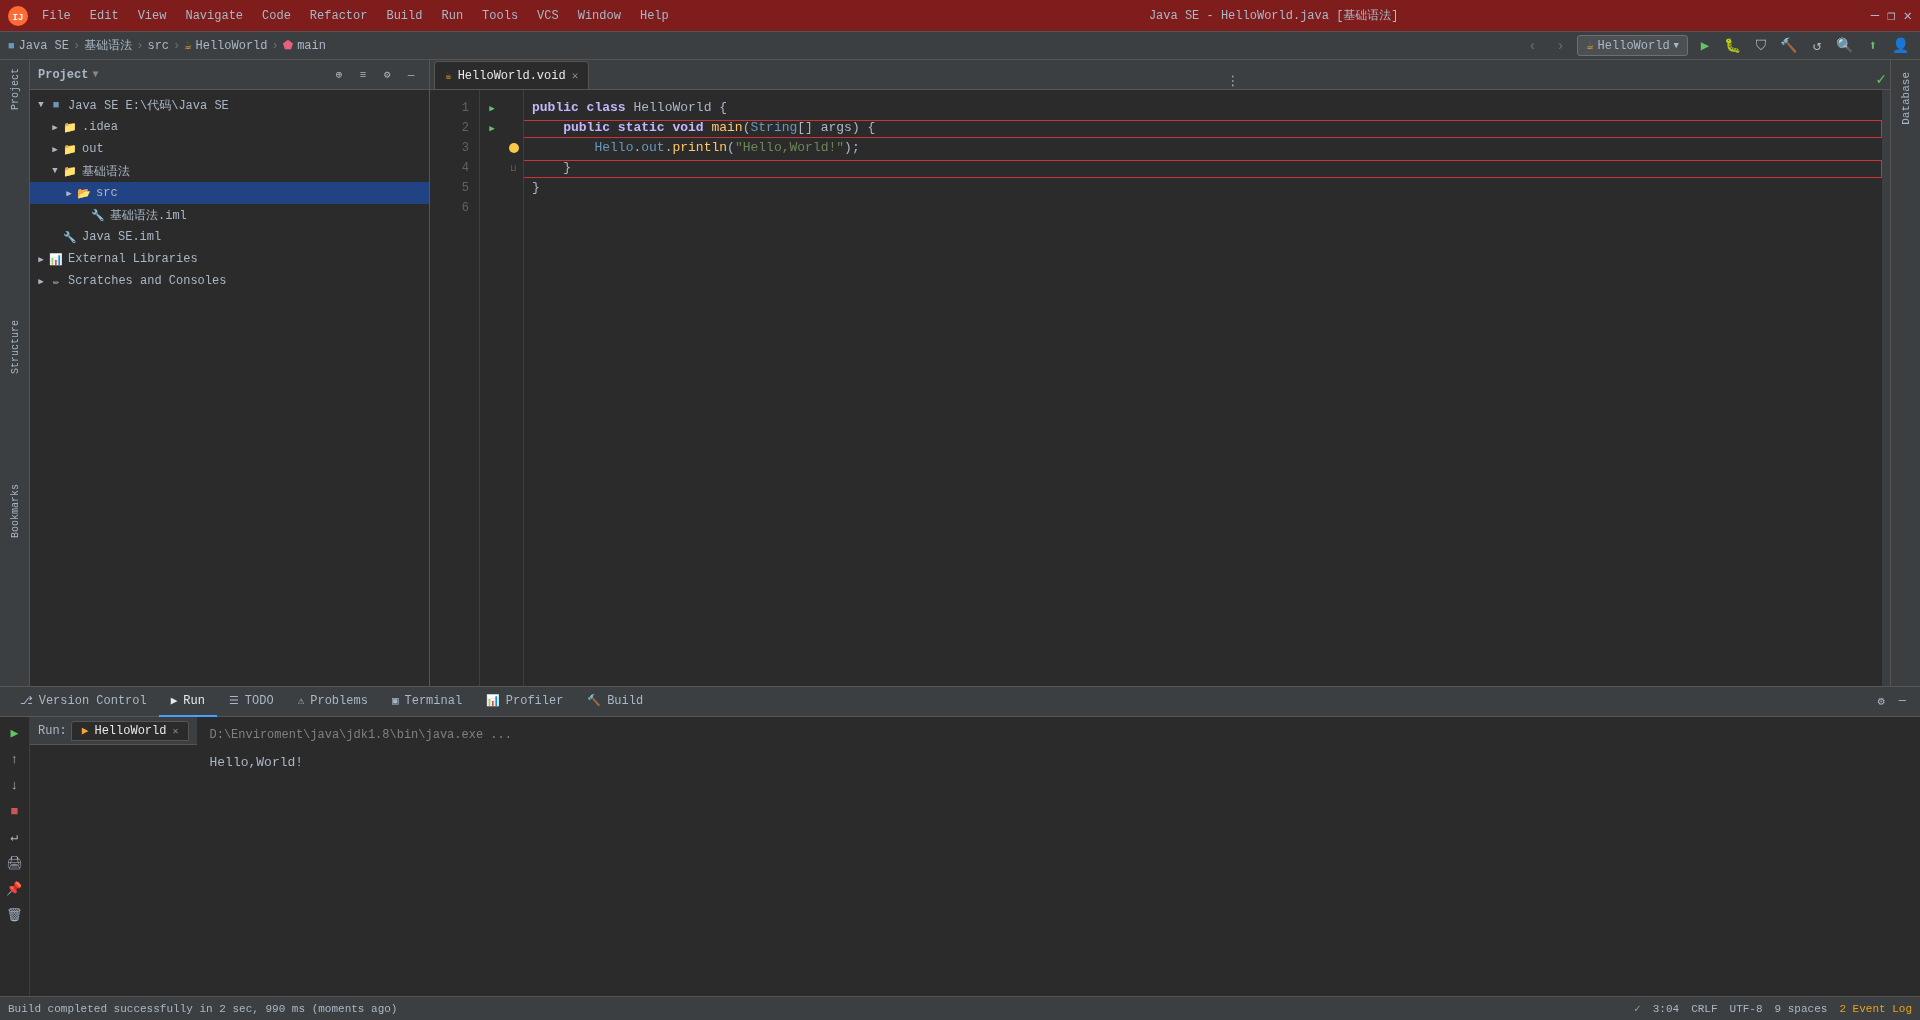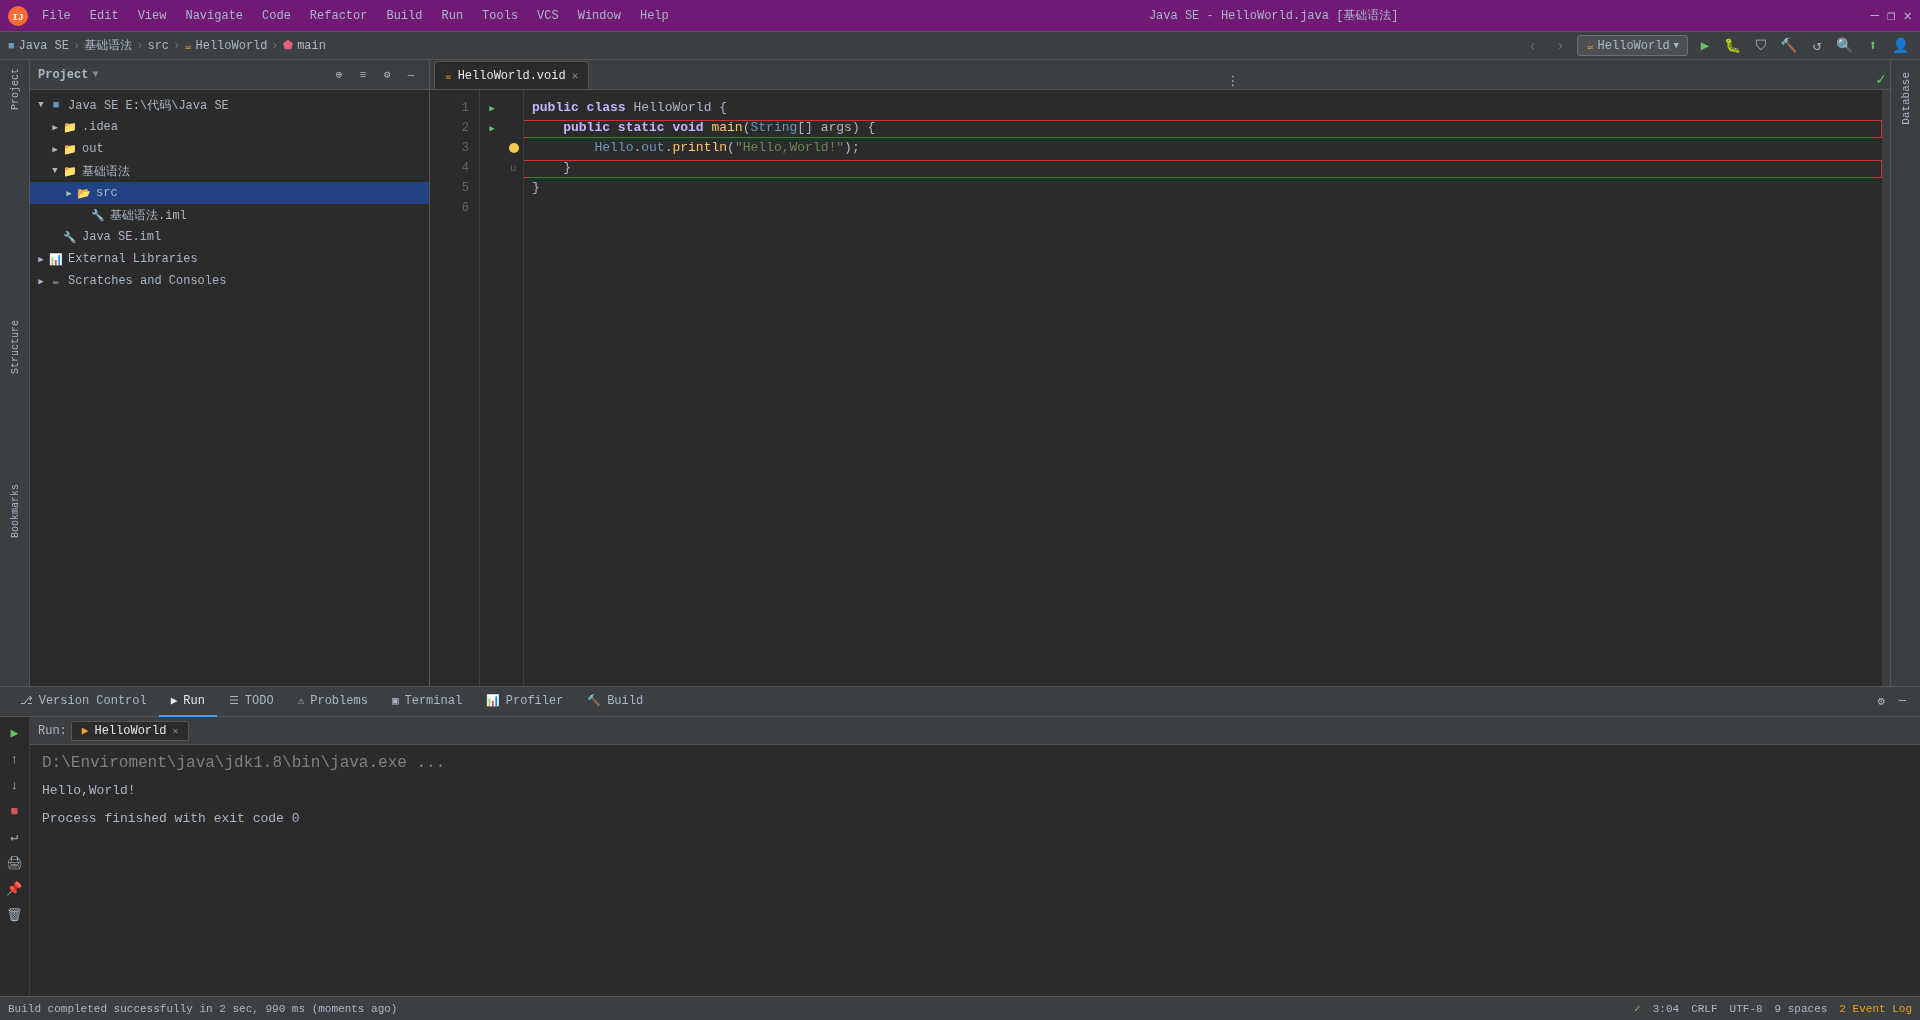--- a/index.html
+++ b/index.html
@@ -11,21 +11,21 @@
       width: 1920px;
       height: 1020px;
       overflow: hidden;
       display: flex;
       flex-direction: column;
     }
 
     
     .title-bar {
       height: 32px;
-      background: #701a75;
+      background: #7f1d1d;
       display: flex;
       align-items: center;
       justify-content: space-between;
       padding: 0 8px;
       border-bottom: 1px solid #555;
       flex-shrink: 0;
     }
     .title-bar-left {
       display: flex;
       align-items: center;
@@ -435,21 +435,21 @@
     .run-tool-btn.green { color: #62c462; }
     .run-content {
       flex: 1;
       padding: 8px 12px;
       font-family: 'Consolas', 'Courier New', monospace;
       font-size: 13px;
       line-height: 20px;
       color: #a9b7c6;
       overflow-y: auto;
     }
-    .run-path { color: #808080; font-size: 16px; }
+    .run-path { color: #808080; font-size: 12px; }
     .run-output { color: #a9b7c6; }
     .run-success { color: #a9b7c6; }
 
     
     .status-bar {
       height: 24px;
       background: #3c3f41;
       display: flex;
       align-items: center;
       justify-content: space-between;
@@ -782,37 +782,36 @@
       <div class="run-tool-btn green">▶</div>
       <div class="run-tool-btn">↑</div>
       <div class="run-tool-btn">↓</div>
       <div class="run-tool-btn" style="color:#cc5555;">■</div>
       <div class="run-tool-btn">↵</div>
       <div class="run-tool-btn">🖨</div>
       <div class="run-tool-btn">📌</div>
       <div class="run-tool-btn">🗑</div>
     </div>
 
-    <div style="flex:1;display:flex;flex-direction:column;overflow:hidden;">
+    <div style="flex:1;display:flex;flex-direction:row;overflow:hidden;">
 
       <div style="height:28px;background:#3c3f41;display:flex;align-items:center;padding:0 8px;border-bottom:1px solid #555;flex-shrink:0;">
         <span style="font-size:12px;color:#a9b7c6;margin-right:4px;">Run:</span>
         <div style="background:#2b2b2b;border:1px solid #555;border-radius:3px 3px 0 0;padding:2px 10px;font-size:12px;color:#e8e8e8;display:flex;align-items:center;gap:6px;">
           <span style="font-size:11px;color:#f7a32e;">▶</span>
           <span>HelloWorld</span>
           <span style="font-size:10px;color:#888;cursor:pointer;">✕</span>
         </div>
       </div>
 
       <div class="run-content">
         <div class="run-path">D:\Enviroment\java\jdk1.8\bin\java.exe ...</div>
         <div style="height:8px;"></div>
         <div class="run-output">Hello,World!</div>
         <div style="height:8px;"></div>
-        <div class="run-success">Process finished with exit code 0</div>
       </div>
     </div>
   </div>
 </div>
 
 <div class="status-bar">
   <div class="status-left">
     <div class="status-item">
       <span>Build completed successfully in 2 sec, 990 ms (moments ago)</span>
     </div>

